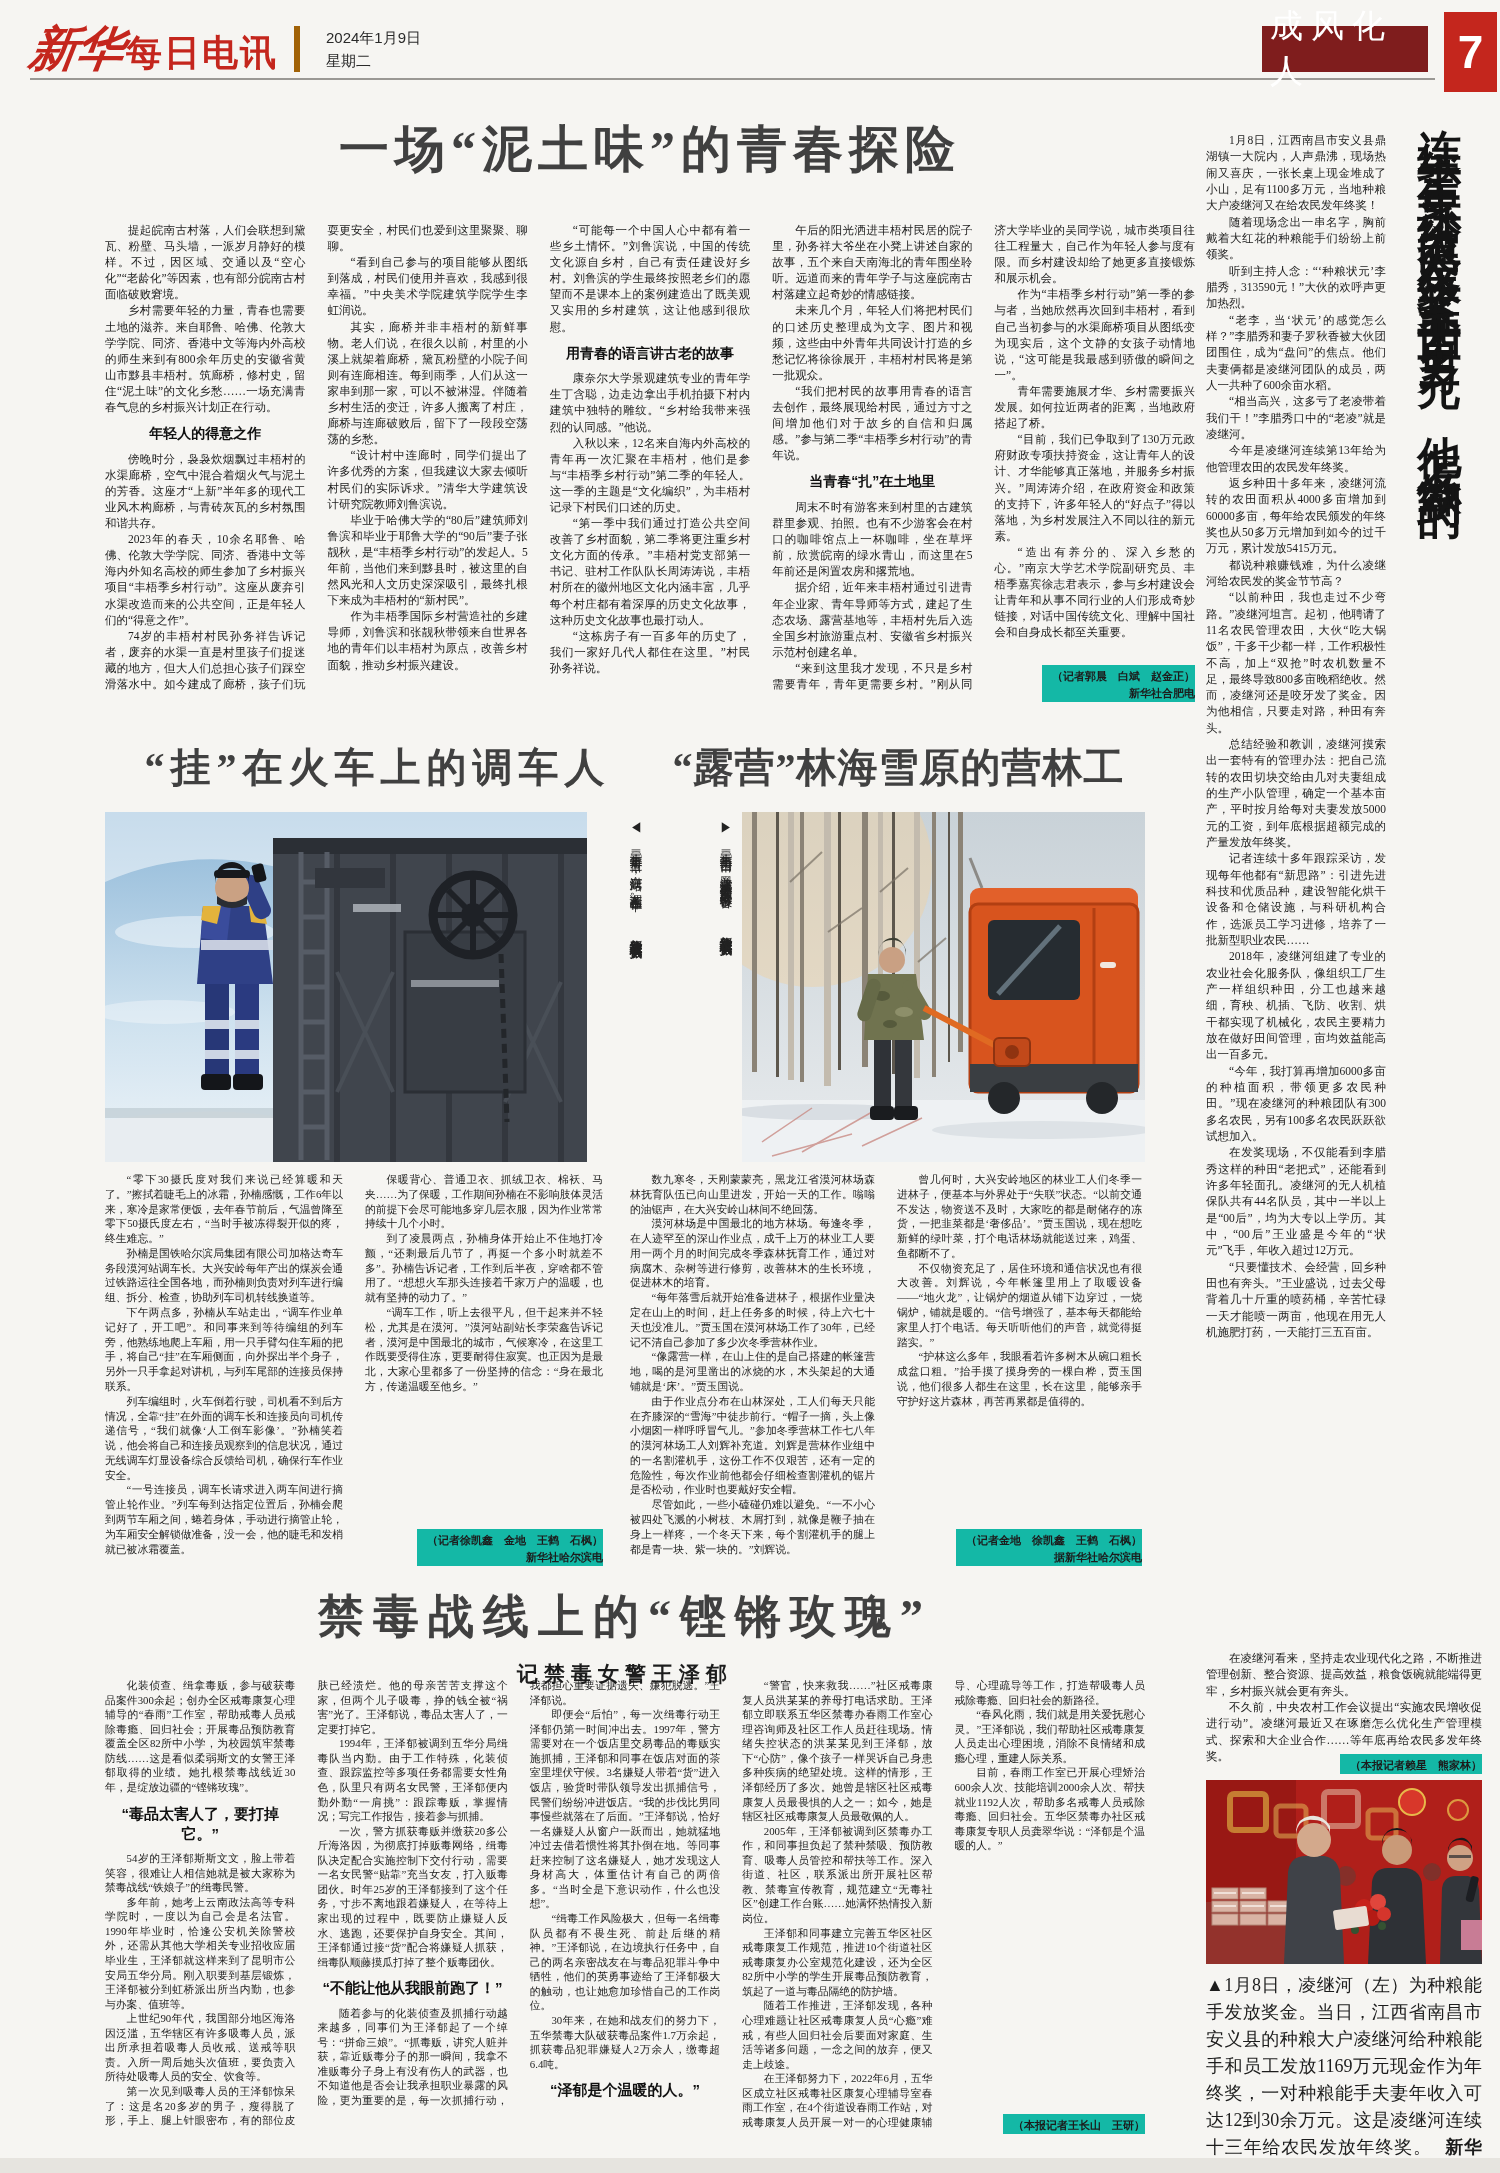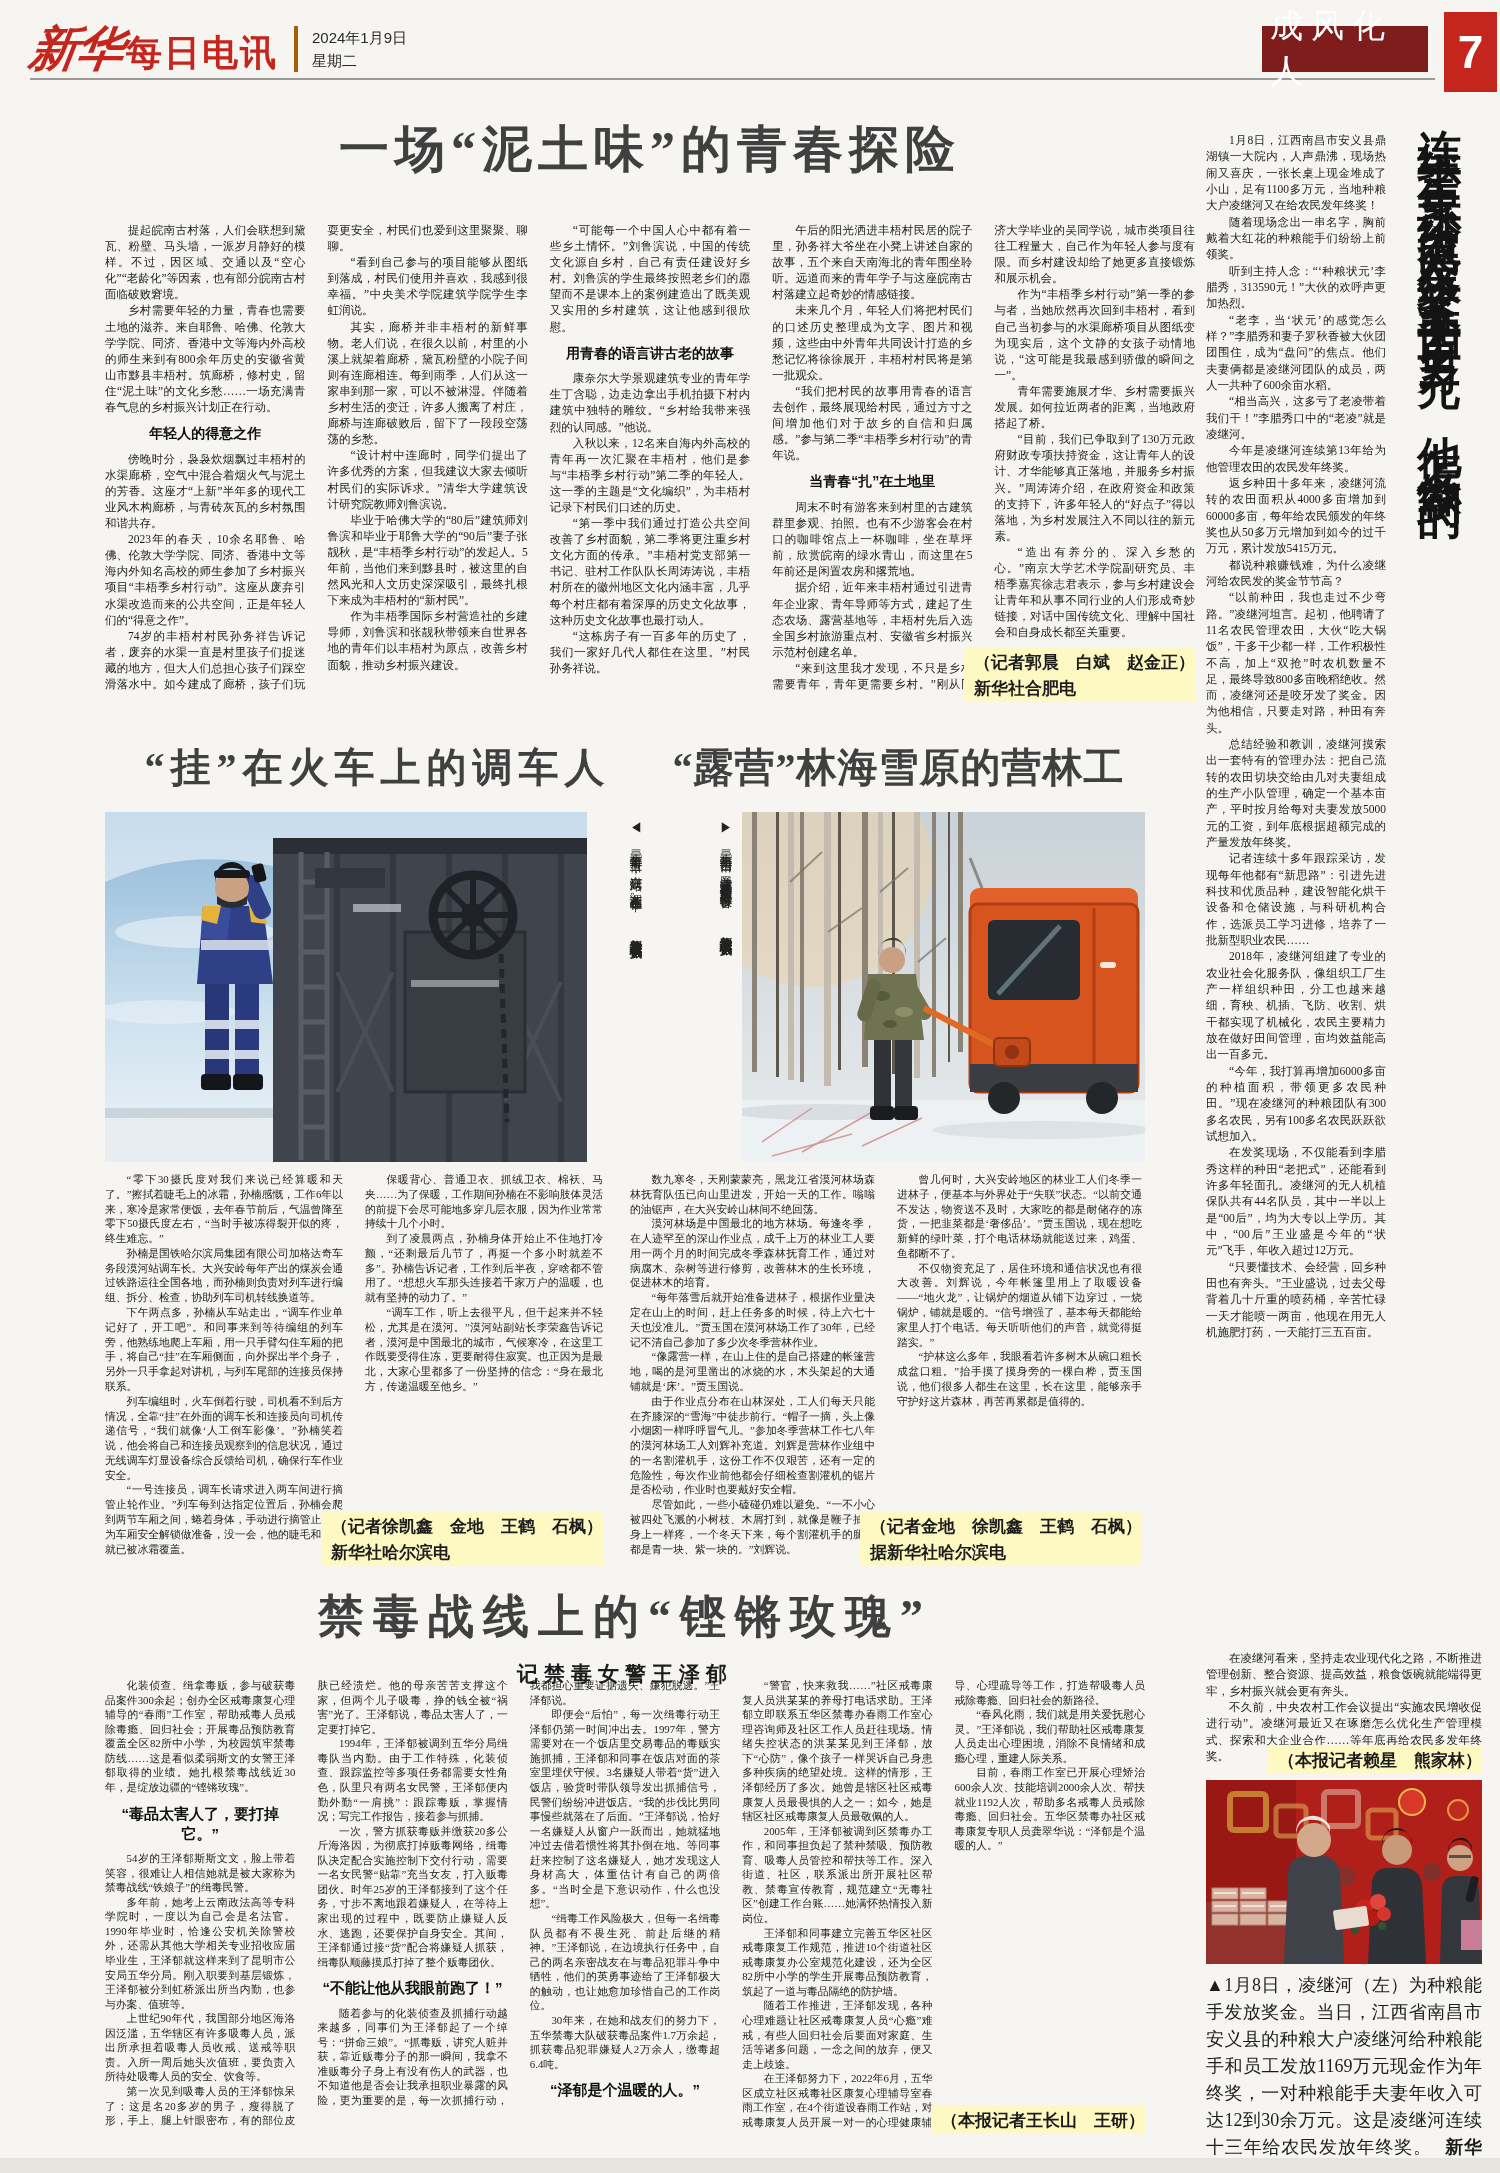--- a/index.html
+++ b/index.html
@@ -7,21 +7,21 @@
         font-family:"Liberation Serif",serif;color:#1c1c1c;}
   .abs{position:absolute;}
 
   
   #masthead{left:30px;top:20px;width:1405px;height:58px;border-bottom:2px solid #9a9894;
             display:flex;align-items:center;}
   .logo{display:flex;align-items:baseline;color:#c4261d;}
   .logo-script{font-size:48px;font-weight:700;font-style:italic;transform:skewX(-8deg);
                letter-spacing:-2px;line-height:1;}
   .logo-rest{font-size:36px;font-weight:700;letter-spacing:2px;line-height:1;margin-left:4px;}
-  .dateblock{margin-left:16px;padding-left:14px;border-left:4px solid #a16207;
+  .dateblock{margin-left:16px;padding-left:26px;border-left:6px solid #a16207;
              font-family:"Liberation Sans",sans-serif;font-size:15px;color:#2a2a2a;line-height:1.55;}
   #section-box{left:1262px;top:26px;width:166px;height:46px;background:#7f1d1d;color:#fff;
                font-family:"Liberation Sans",sans-serif;font-weight:400;font-size:33px;
                display:flex;align-items:center;justify-content:center;letter-spacing:8px;padding-left:8px;box-sizing:border-box;}
   #page-box{left:1444px;top:12px;width:53px;height:80px;background:#c4261d;color:#fff;
             font-family:"Liberation Sans",sans-serif;font-weight:700;font-size:46px;
             display:flex;align-items:center;justify-content:center;}
 
   
   .hl{font-weight:700;text-align:center;color:#404040;margin:0;}
@@ -38,23 +38,23 @@
   .mc2{column-count:2;column-gap:22px;}
   .t{margin:0;text-indent:2em;}
   .sub{margin:0;text-indent:0;text-align:center;font-family:"Liberation Sans",sans-serif;
        font-weight:700;padding:9px 0 7px;color:#111;}
   #main-art{left:105px;top:222px;width:1090px;height:480px;font-size:11.5px;line-height:1.4;}
   #main-art .sub{font-size:14px;}
   #train-art{left:105px;top:1172px;width:498px;height:394px;font-size:10.8px;line-height:1.37;}
   #forest-art{left:630px;top:1172px;width:512px;height:394px;font-size:10.8px;line-height:1.37;}
   #drug-art{left:105px;top:1678px;width:1040px;height:456px;font-size:10.8px;line-height:1.35;}
   #drug-art .sub{font-size:15px;}
-  .byline-abs{position:absolute;right:0;bottom:0;background:#fef9c3;font-weight:700;
-              white-space:pre-line;padding:3px 0 1px 10px;
-              font-size:17px;line-height:1.5;font-family:"Liberation Sans",sans-serif;}
+  .byline-abs{position:absolute;right:0;bottom:0;background:#14b8a6;font-weight:700;
+              text-align:right;white-space:pre-line;padding:3px 0 1px 10px;
+              font-size:11px;line-height:1.5;font-family:"Liberation Sans",sans-serif;}
 
   
   #rail-narrow{left:1206px;top:96px;width:180px;height:1550px;font-size:11.5px;line-height:1.42;
                overflow:hidden;text-align:justify;margin-top:36px;}
   #rail-vhead{left:1390px;top:94px;width:92px;height:1566px;writing-mode:vertical-rl;
               text-orientation:upright;font-weight:700;font-size:44px;letter-spacing:12px;
               line-height:86px;color:#141414;overflow:hidden;}
   #rail-wide{left:1206px;top:1650px;width:276px;height:124px;font-size:11.5px;line-height:1.42;}
   #rail-wide .mc1{height:100%;overflow:hidden;text-align:justify;}
   #money-photo{left:1206px;top:1780px;width:276px;height:184px;}

